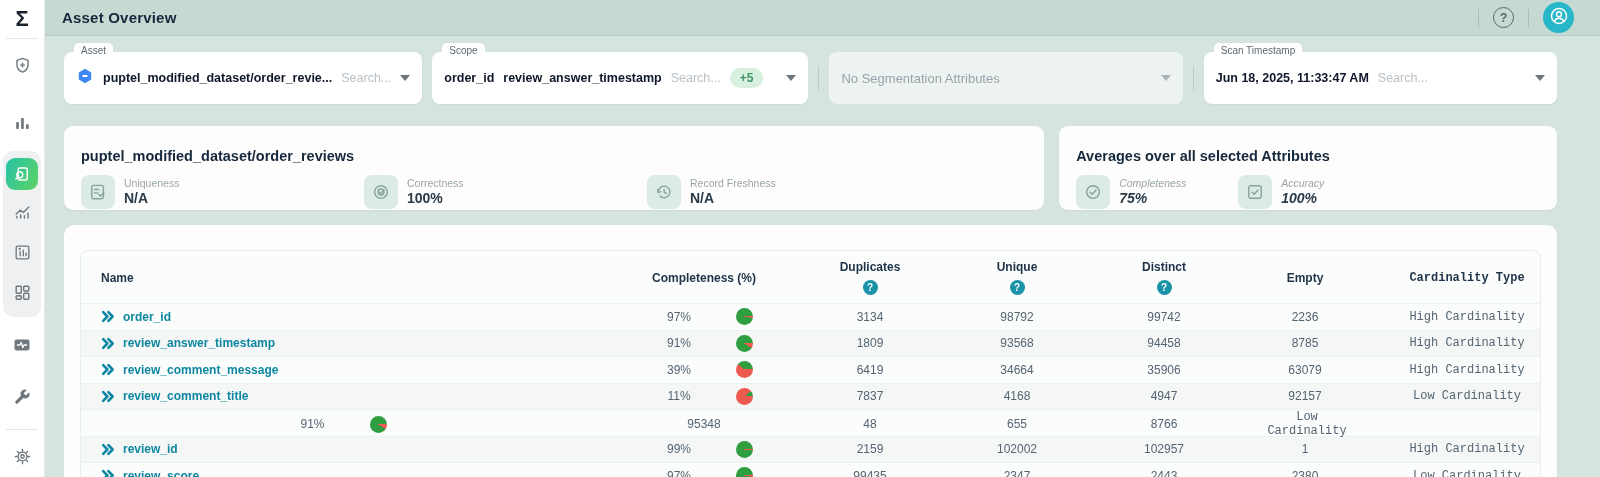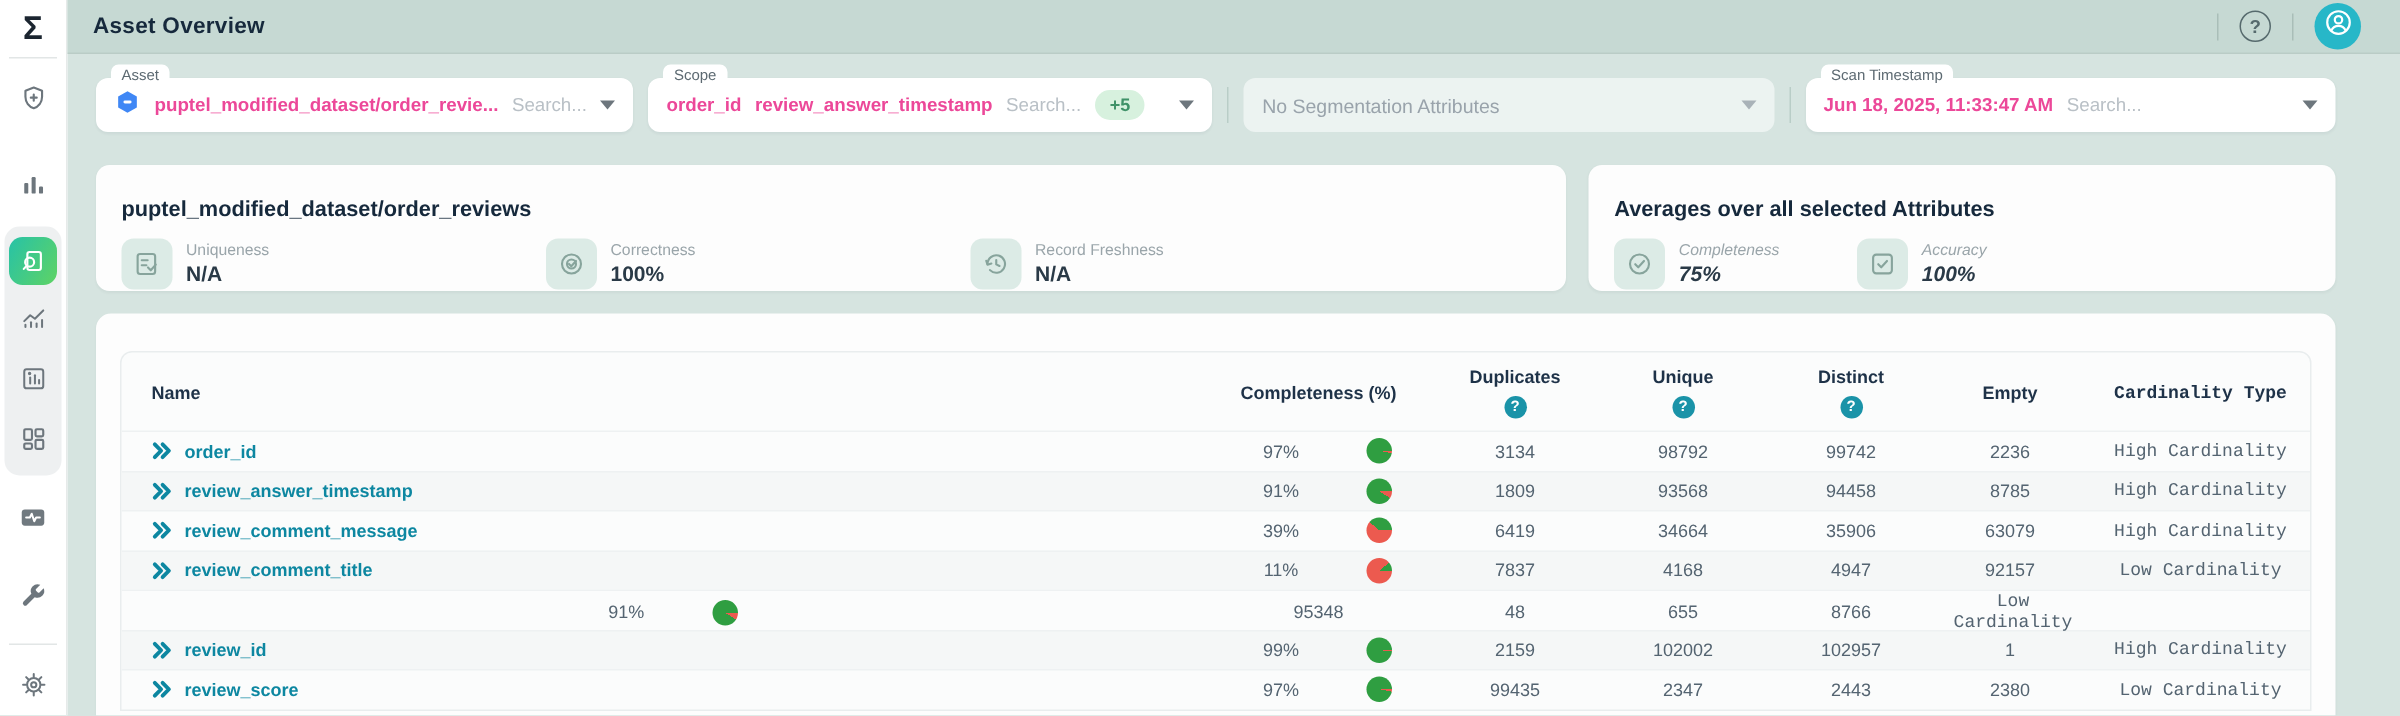--- a/index.html
+++ b/index.html
@@ -52,31 +52,31 @@
   .avatar {
     width:31px; height:31px; border-radius:50%; background:#27b7c8;
     display:flex; align-items:center; justify-content:center; cursor:pointer;
   }
 
   .content { flex:1; padding:12px 43px 0 19px; overflow:hidden; }
 
   
   .filters { display:flex; align-items:center; gap:10px; margin-top:4px; }
   .field {
-    position:relative; height:36px; background:#ffffff; border-radius:8px;
+    position:relative; height:52px; background:#ffffff; border-radius:8px;
     display:flex; align-items:center; padding:0 12px; gap:9px; flex:1;
     box-shadow:0 1px 2px rgba(30,50,60,0.06); cursor:pointer;
   }
   .field.disabled { background:rgba(255,255,255,0.55); box-shadow:none; }
   .field-label {
     position:absolute; top:-9px; left:10px; background:#ffffff;
     font-size:10px; color:#5d6a72; padding:2px 7px 1px; border-radius:5px 5px 0 0;
     line-height:11px;
   }
-  .field-value { font-size:12.5px; color:#ec4899; font-weight:600; white-space:nowrap; }
+  .field-value { font-size:12.5px; color:#0f172a; font-weight:600; white-space:nowrap; }
   .placeholder { font-size:12.5px; color:#b9c0c6; white-space:nowrap; }
   .caret {
     width:0; height:0; border-left:5px solid transparent; border-right:5px solid transparent;
     border-top:6px solid #6d767d; margin-left:auto; flex:0 0 auto;
   }
   .caret.light { border-top-color:#a9b2b8; }
   .more-badge {
     margin-left:auto; background:#d7f1de; color:#3f9268; font-size:12px; font-weight:600;
     padding:4px 10px; border-radius:13px; line-height:12px;
   }
@@ -113,20 +113,21 @@
   .kebab span { width:3.5px; height:3.5px; border-radius:50%; background:#555d66; display:block; }
 
   .table-wrap {
     margin-top:12px; border:1px solid #e9edee; border-radius:8px 8px 0 0;
     background:#fbfcfc; overflow:hidden;
   }
   .t-row {
     display:grid;
     grid-template-columns:1fr 150px 112px 112px 112px 100px 150px;
     align-items:center;
+    gap:35px;
   }
   .t-head { padding:9px 0 8px; }
   .t-head .t-cell { font-size:12px; font-weight:700; color:#1e3248; }
   .t-cell { text-align:center; font-size:12px; color:#546471; }
   .t-cell.name { text-align:left; padding-left:20px; display:flex; align-items:center; gap:8px; }
   .t-cell.card-type { text-align:center; padding-left:4px;font-family:Liberation Mono, monospace; }
   .t-cell.head-help { display:flex; align-items:center; justify-content:space-between; gap:6px;flex-direction:column; }
   .help-badge {
     width:15px; height:15px; border-radius:50%; background:#1a93a8; color:#ffffff;
     font-size:10px; font-weight:700; display:flex; align-items:center; justify-content:center;

